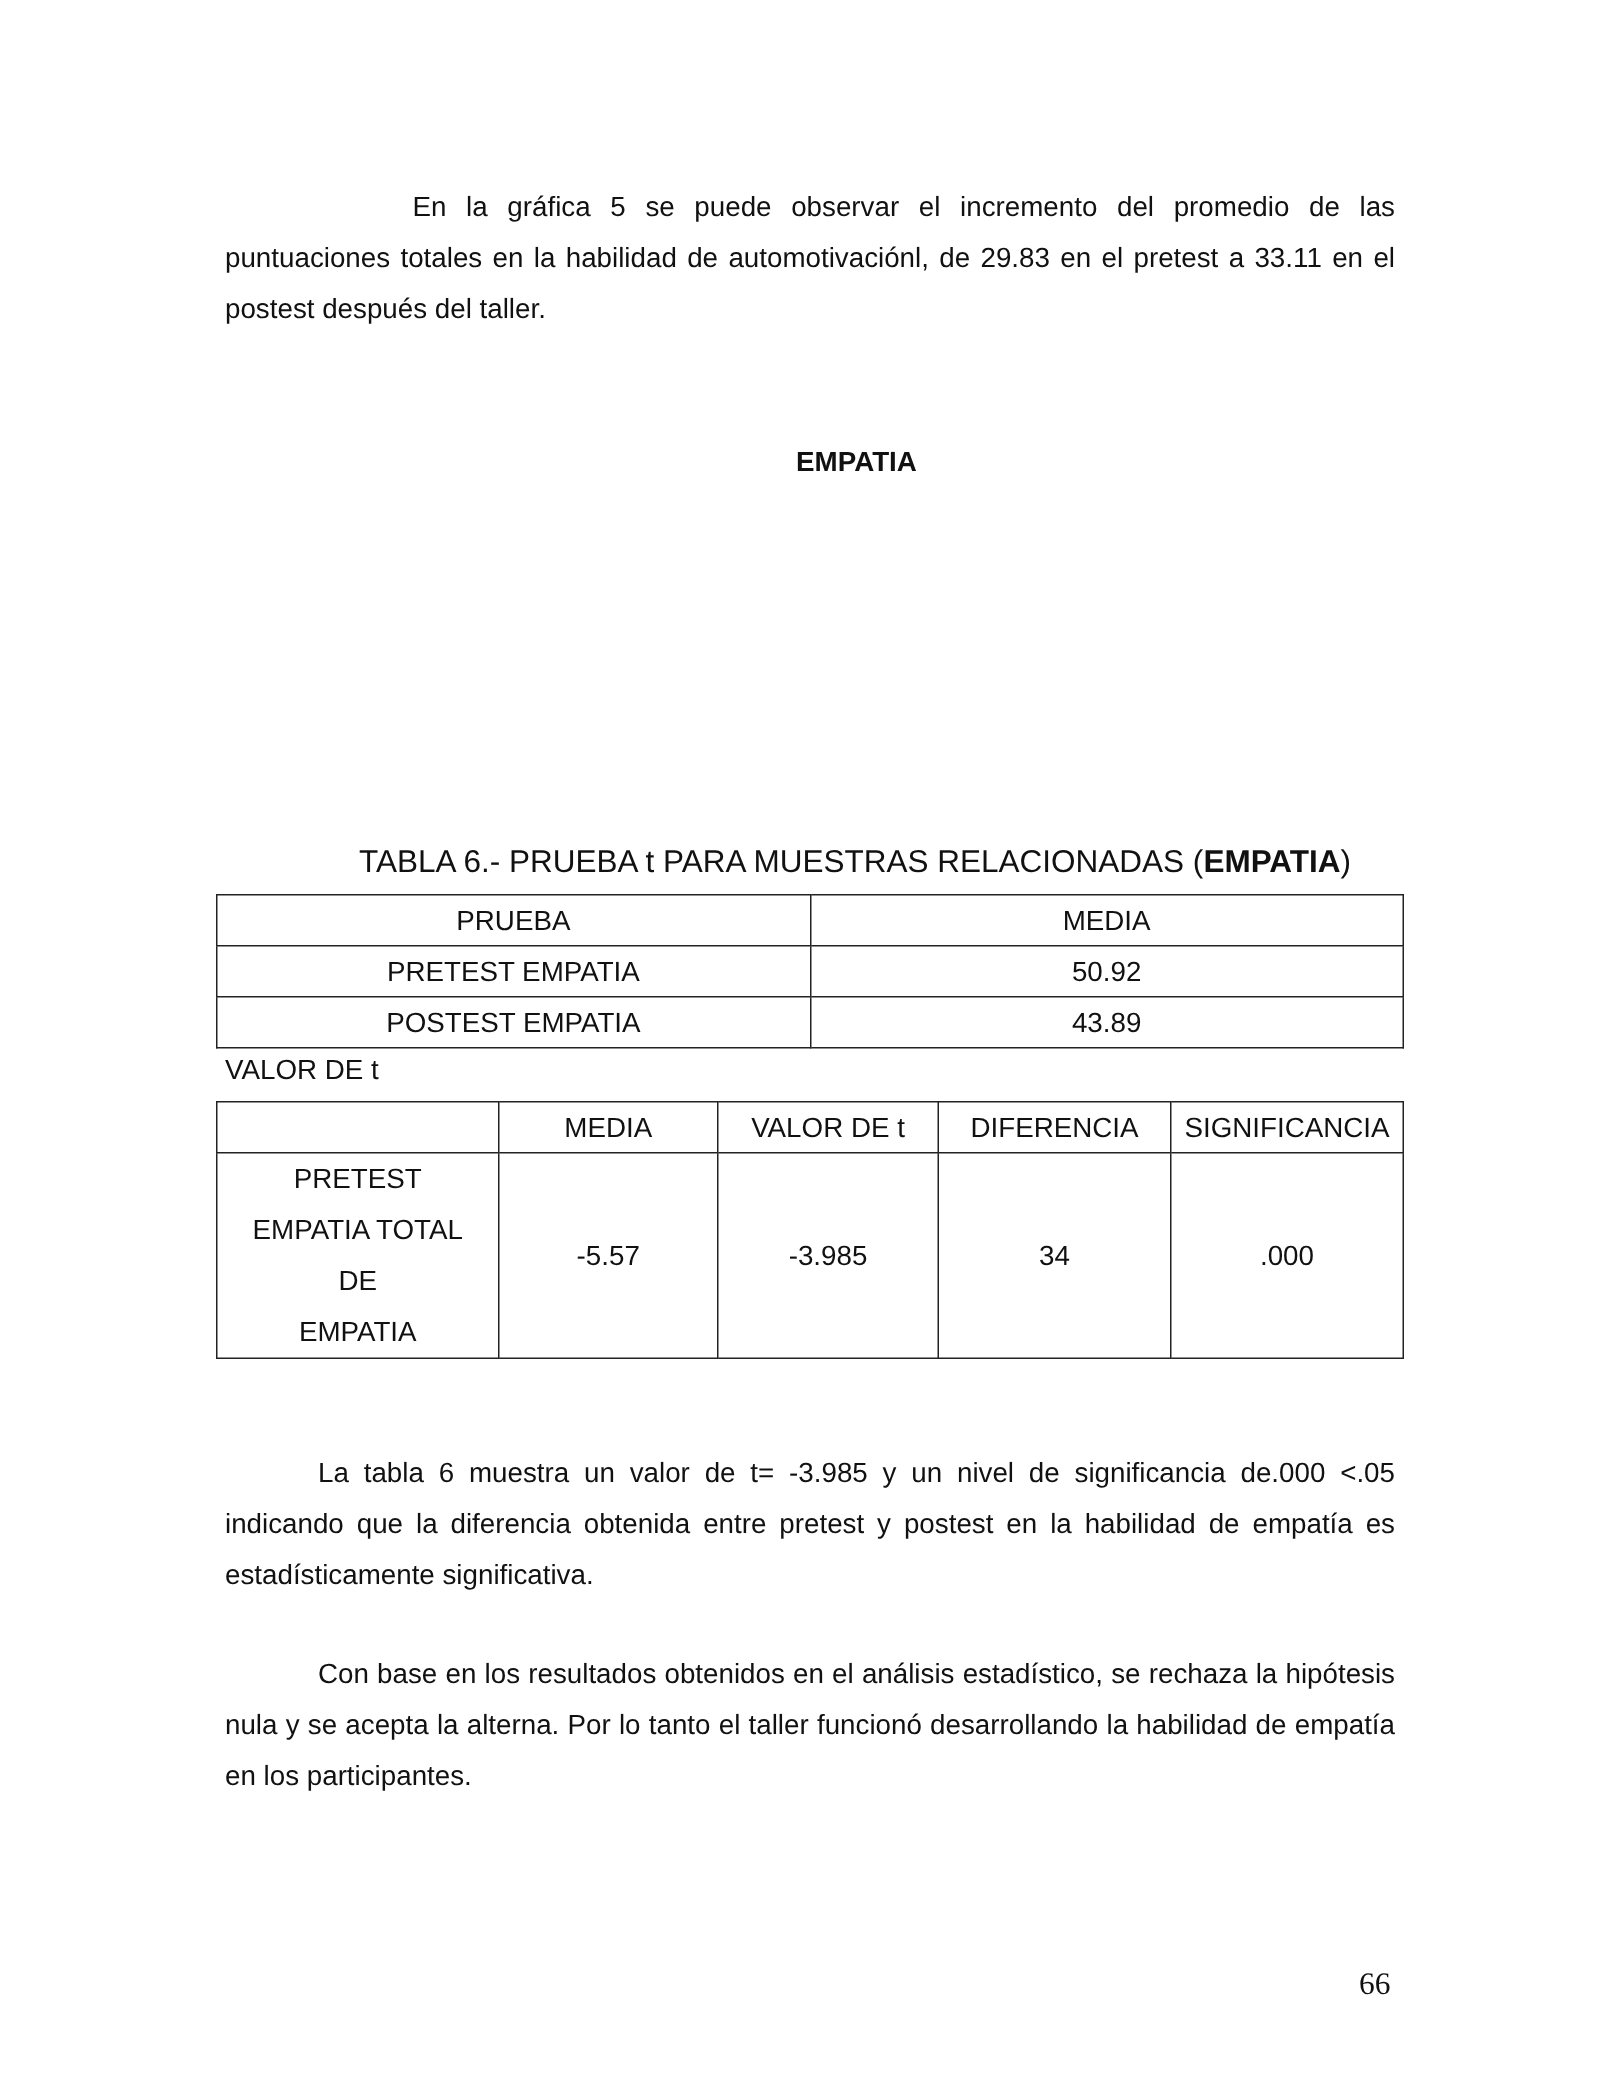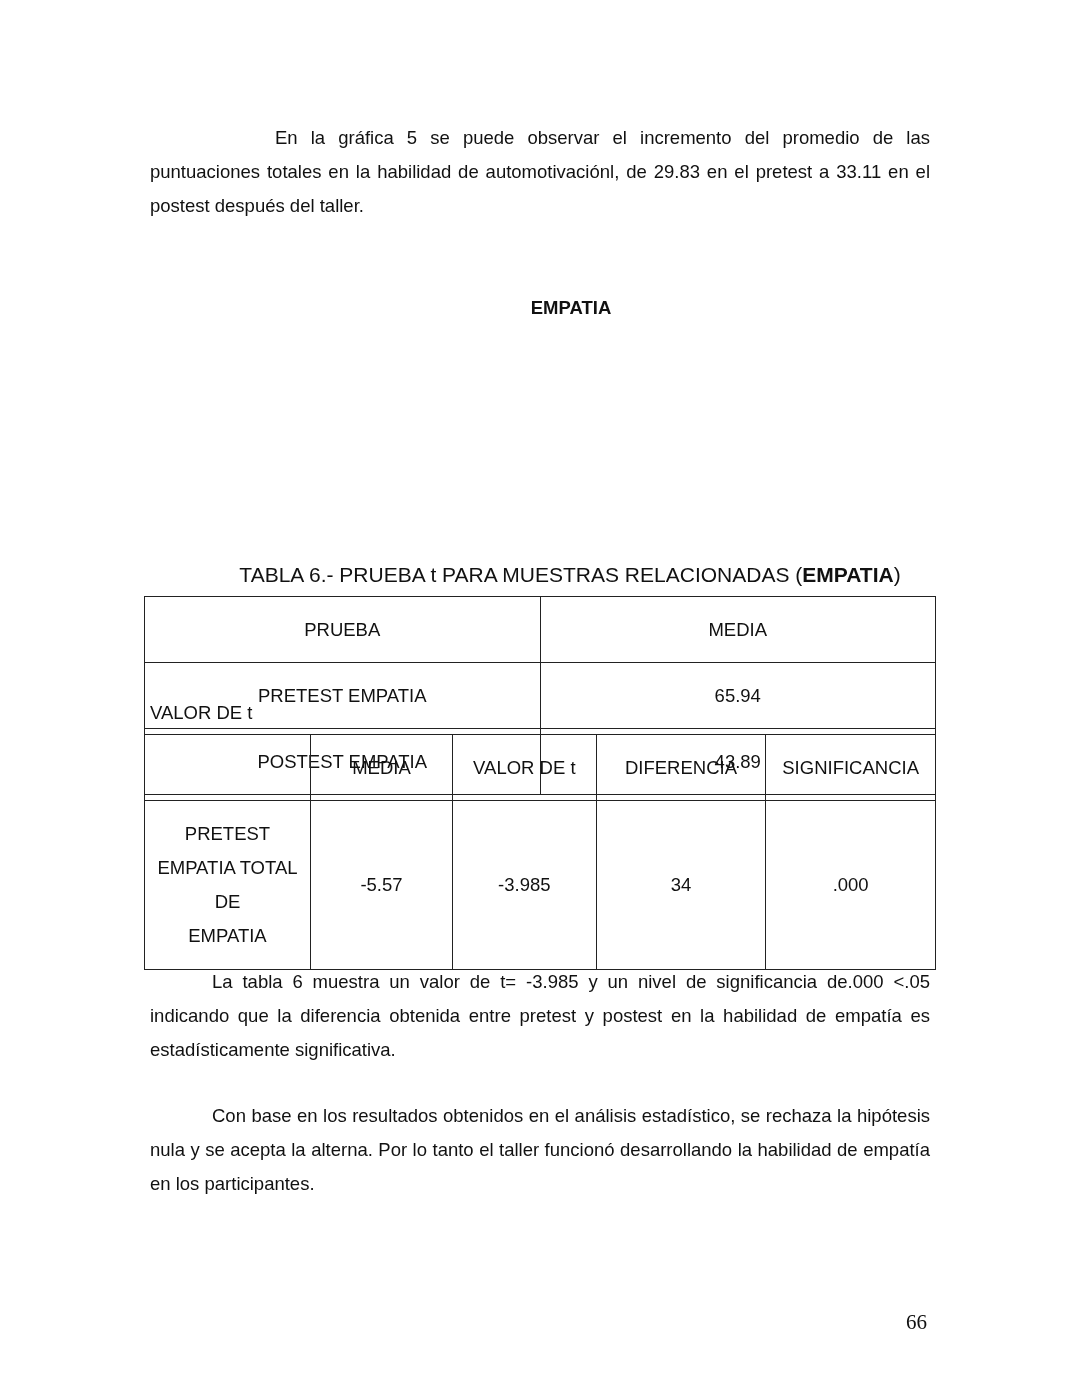--- a/index.html
+++ b/index.html
@@ -20,30 +20,30 @@
       position: absolute; top: 294px; left: 0; width: 1142px; text-align: center;
       font-size: 18.5px; font-weight: bold; line-height: 28px;
     }
     .caption {
       position: absolute; top: 562px; left: 144px; width: 852px; text-align: center;
       font-size: 21px; line-height: 26px;
     }
     table { border-collapse: collapse; position: absolute; font-size: 18.5px; }
     td, th {
       border: 1.5px solid #222; text-align: center; font-weight: normal;
-      padding: 16px; vertical-align: middle;
+      padding: 0; vertical-align: middle;
     }
     .t1 { top: 596px; left: 144px; width: 792px; }
     .t1 td, .t1 th { height: 33px; }
     .valor-label {
       position: absolute; top: 700px; left: 150px; font-size: 18.5px; line-height: 26px;
     }
     .t2 { top: 734px; left: 144px; width: 792px; }
     .t2 th { height: 33px; }
-    .t2 td.rowlabel { line-height: 34px; padding: 16px 2px; margin-top: 26px; }
+    .t2 td.rowlabel { line-height: 34px; padding: 0 2px; margin-top: 26px; }
     .page-number {
       position: absolute; top: 1310px; left: 906px;
       font-family: "Liberation Serif", serif; font-size: 21px; text-align: right;
     }
   </style>
 </head>
 <body>
 
 <div class="page">
 
@@ -56,21 +56,21 @@
   <div class="caption"><span>TABLA 6.- PRUEBA t PARA MUESTRAS RELACIONADAS (</span><span class="bold">EMPATIA</span><span>)</span></div>
 
   <table class="t1">
     <tbody>
         <tr>
       <th style="width:50%;">PRUEBA</th>
       <th>MEDIA</th>
     </tr>
     <tr>
       <td>PRETEST EMPATIA</td>
-      <td>65.94</td>
+      <td>50.92</td>
     </tr>
     <tr>
       <td>POSTEST EMPATIA</td>
       <td>43.89</td>
     </tr>
   </tbody>
     </table>
 
   <div class="valor-label">VALOR DE t</div>
 

